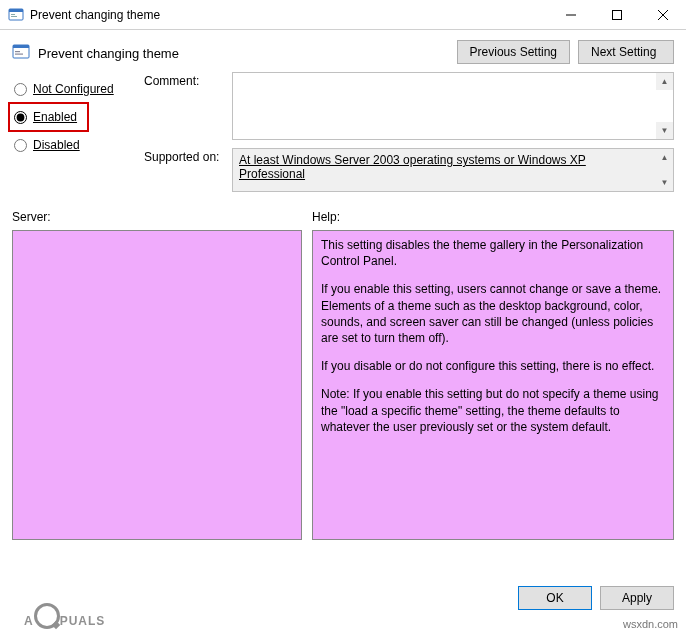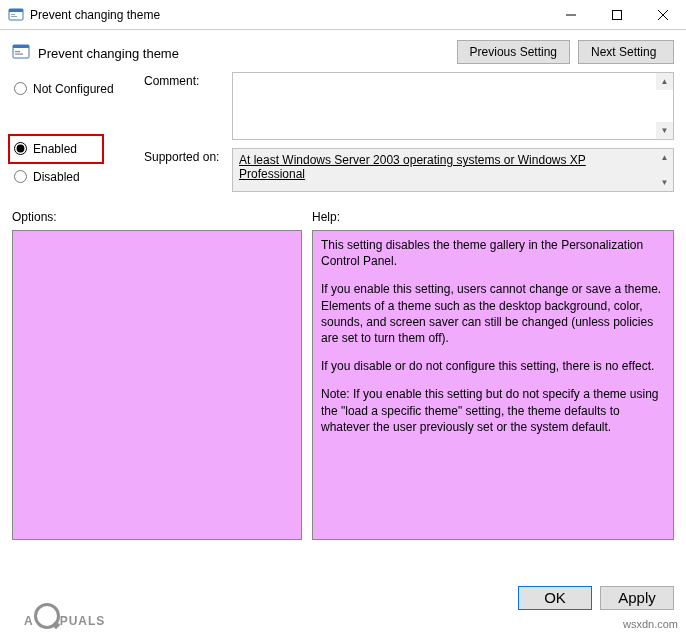--- a/index.html
+++ b/index.html
@@ -75,31 +75,31 @@
     .left-col {
       width: 118px;
       padding-top: 8px;
     }
     .right-col {
       flex: 1;
       padding-top: 4px;
     }
     .radio-wrap {
       display: flex;
-      align-items: flex-start;
+      align-items: flex-end;
       gap: 6px;
       padding: 6px 2px;
+      text-decoration: underline;
     }
     .radio-wrap.selected-box {
       border: 2px solid #d40000;
       margin-left: -4px;
       padding-left: 4px;
       padding-right:6px;
-      width:96px;
-      margin-top:32px;
+      width:81px;
     }
     .radio-wrap input[type=radio]{
       margin:0;
       accent-color:#000;
     }
     .comment-box, .supported-box {
       width: 100%;
       border: 1px solid #c0c0c0;
       background: #fff;
       position: relative;
@@ -164,21 +164,21 @@
       display: flex;
       gap: 8px;
     }
     .dlg-btn {
       border: 1px solid #adadad;
       background: #e1e1e1;
       width: 74px;
       height: 24px;
       text-align: center;
       line-height: 22px;
-      font-size: 15px;
+      font-size: 12px;
     }
     .dlg-btn.default { border-color: #0078d7; }
 
     .watermark {
       position: absolute;
       left: 24px;
       bottom: 4px;
       font-size: 26px;
       font-weight: 700;
       letter-spacing: 1px;
@@ -281,21 +281,21 @@
         <div class="supported-text">At least Windows Server 2003 operating systems or Windows XP Professional</div>
         <div class="scroll-arrow top">▲</div>
         <div class="scroll-arrow bot">▼</div>
       </div>
     </div>
   </div>
 </div>
 
 <div class="lower">
   <div class="panel-col options">
-    <div class="panel-label">Options:</div>
+    <div class="panel-label">Server:</div>
     <div class="panel-box"></div>
   </div>
   <div class="panel-col help">
     <div class="panel-label">Help:</div>
     <div class="panel-box">
       <p>This setting disables the theme gallery in the Personalization Control Panel.</p>
       <p>If you enable this setting, users cannot change or save a theme. Elements of a theme such as the desktop background, color, sounds, and screen saver can still be changed (unless policies are set to turn them off).</p>
       <p>If you disable or do not configure this setting, there is no effect.</p>
       <p>Note: If you enable this setting but do not specify a theme using the "load a specific theme" setting, the theme defaults to whatever the user previously set or the system default.</p>
     </div>

